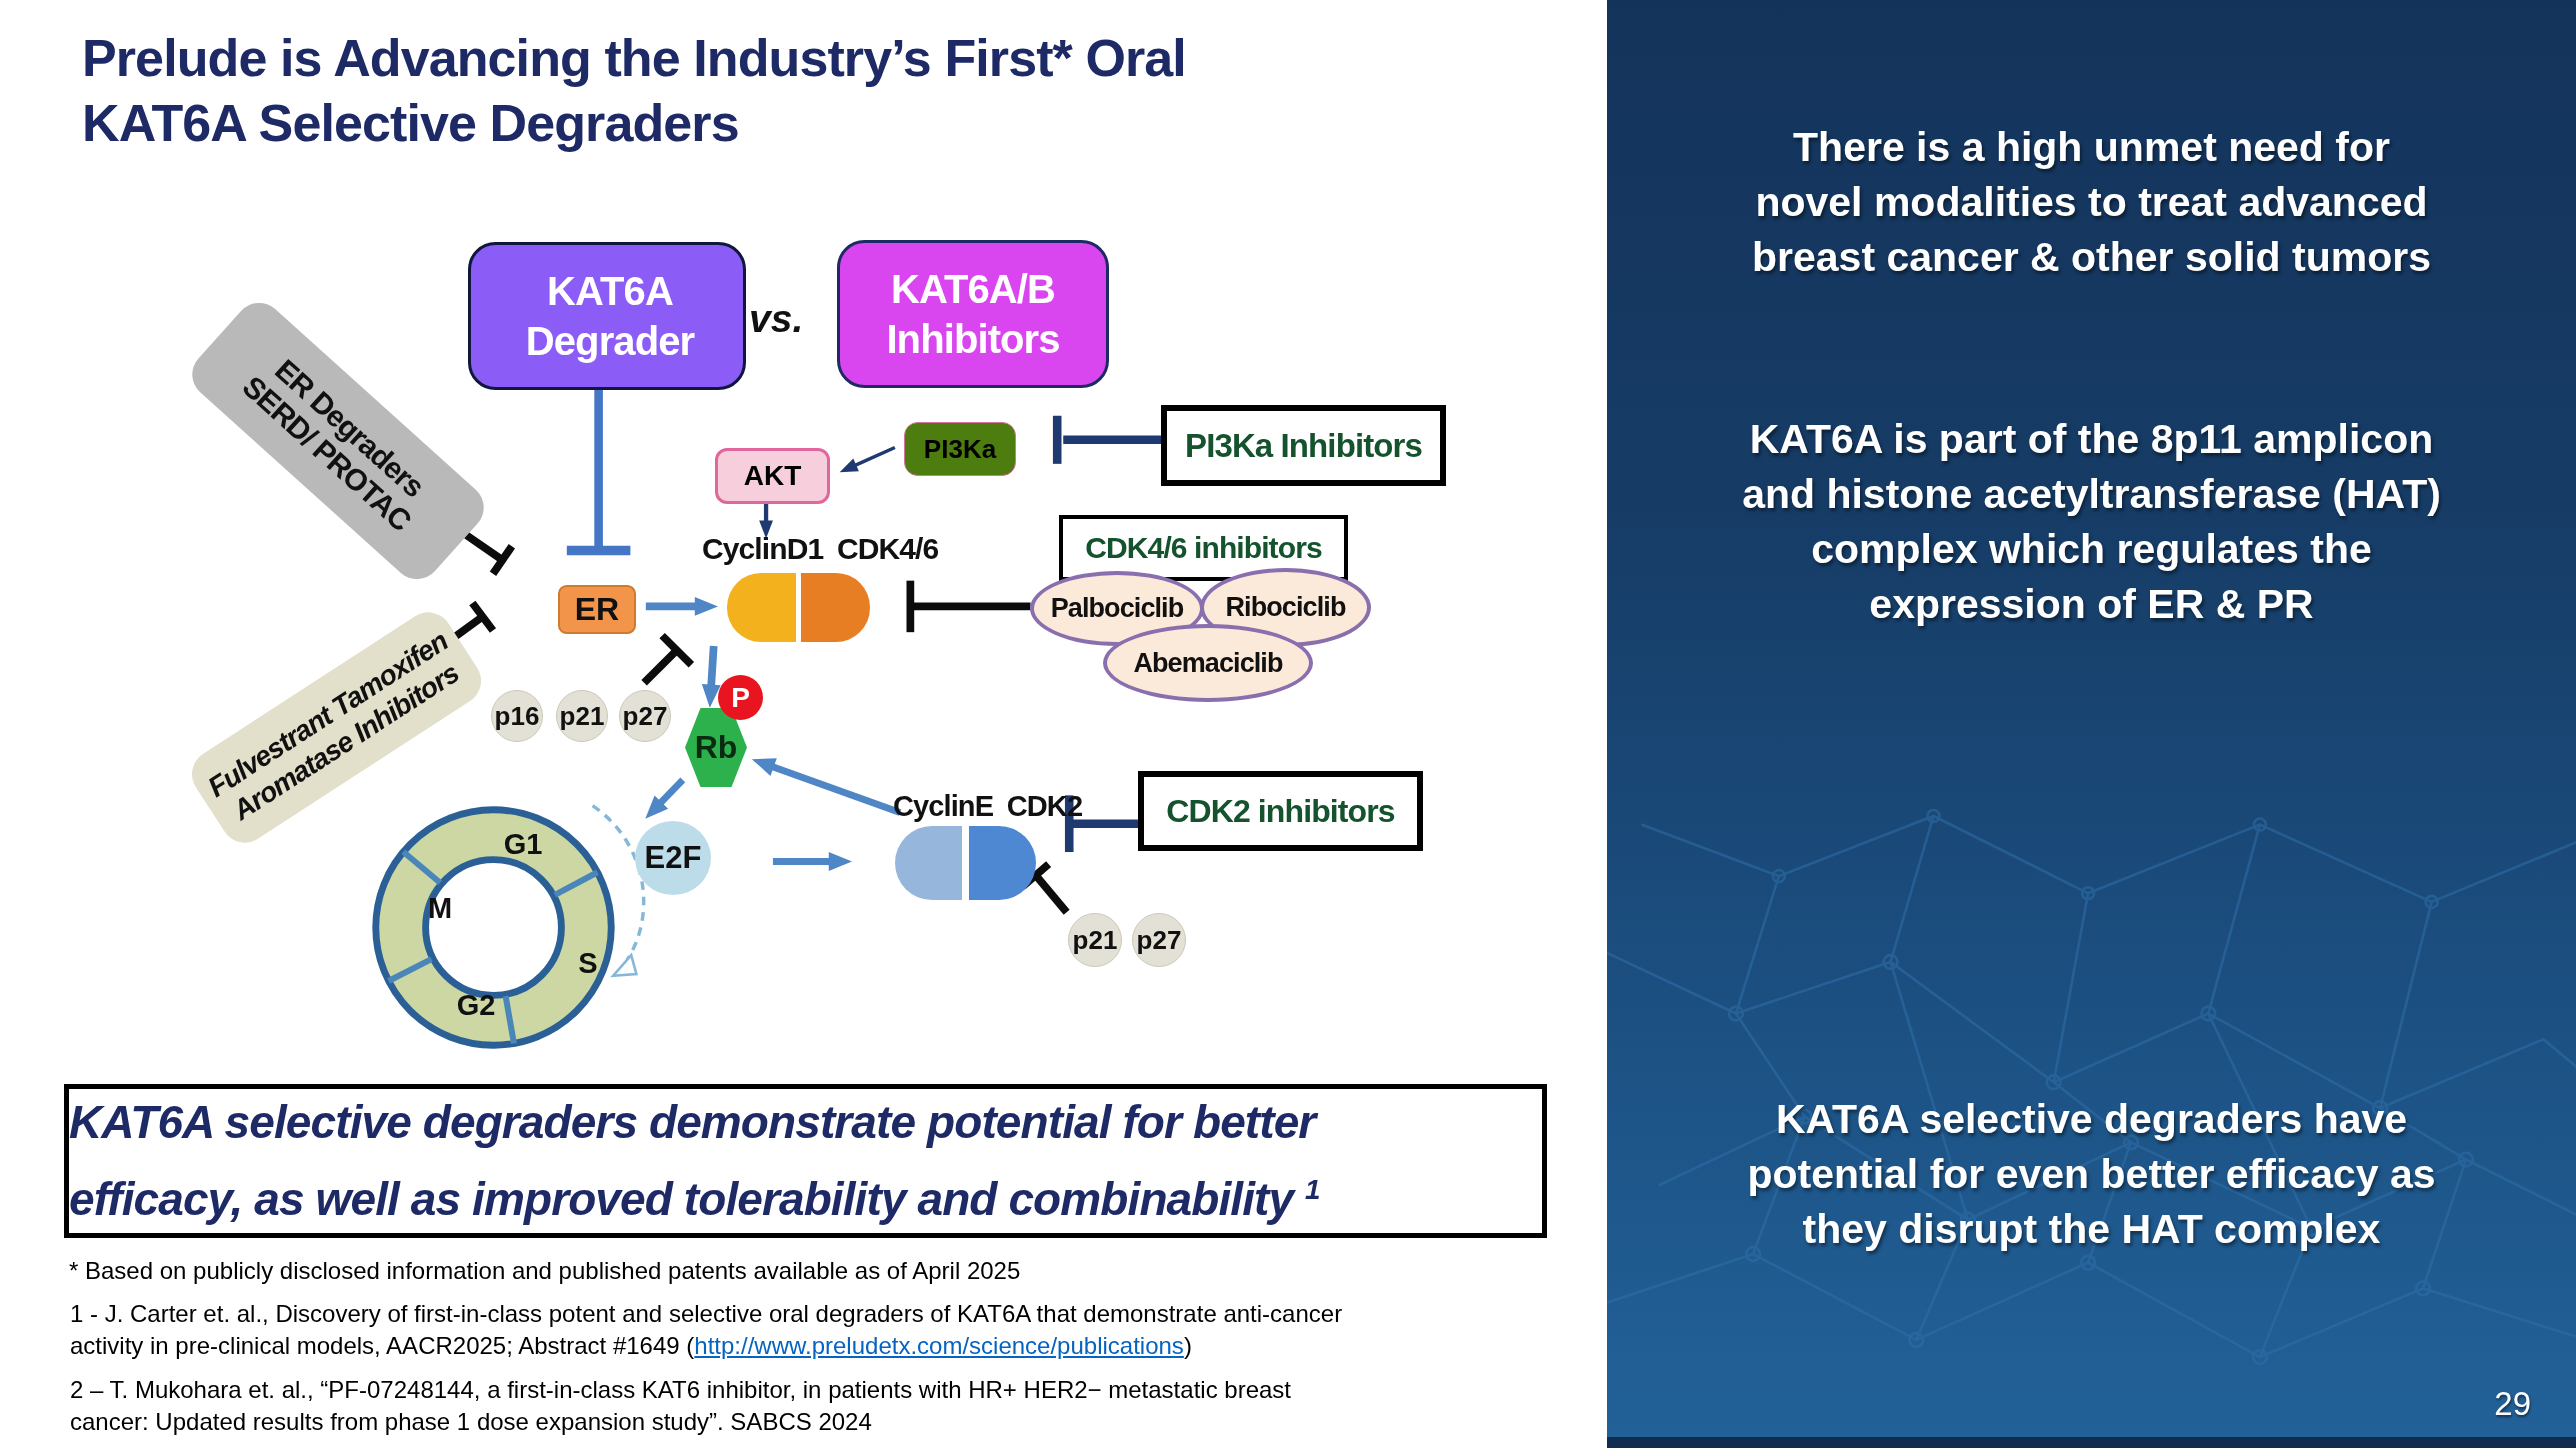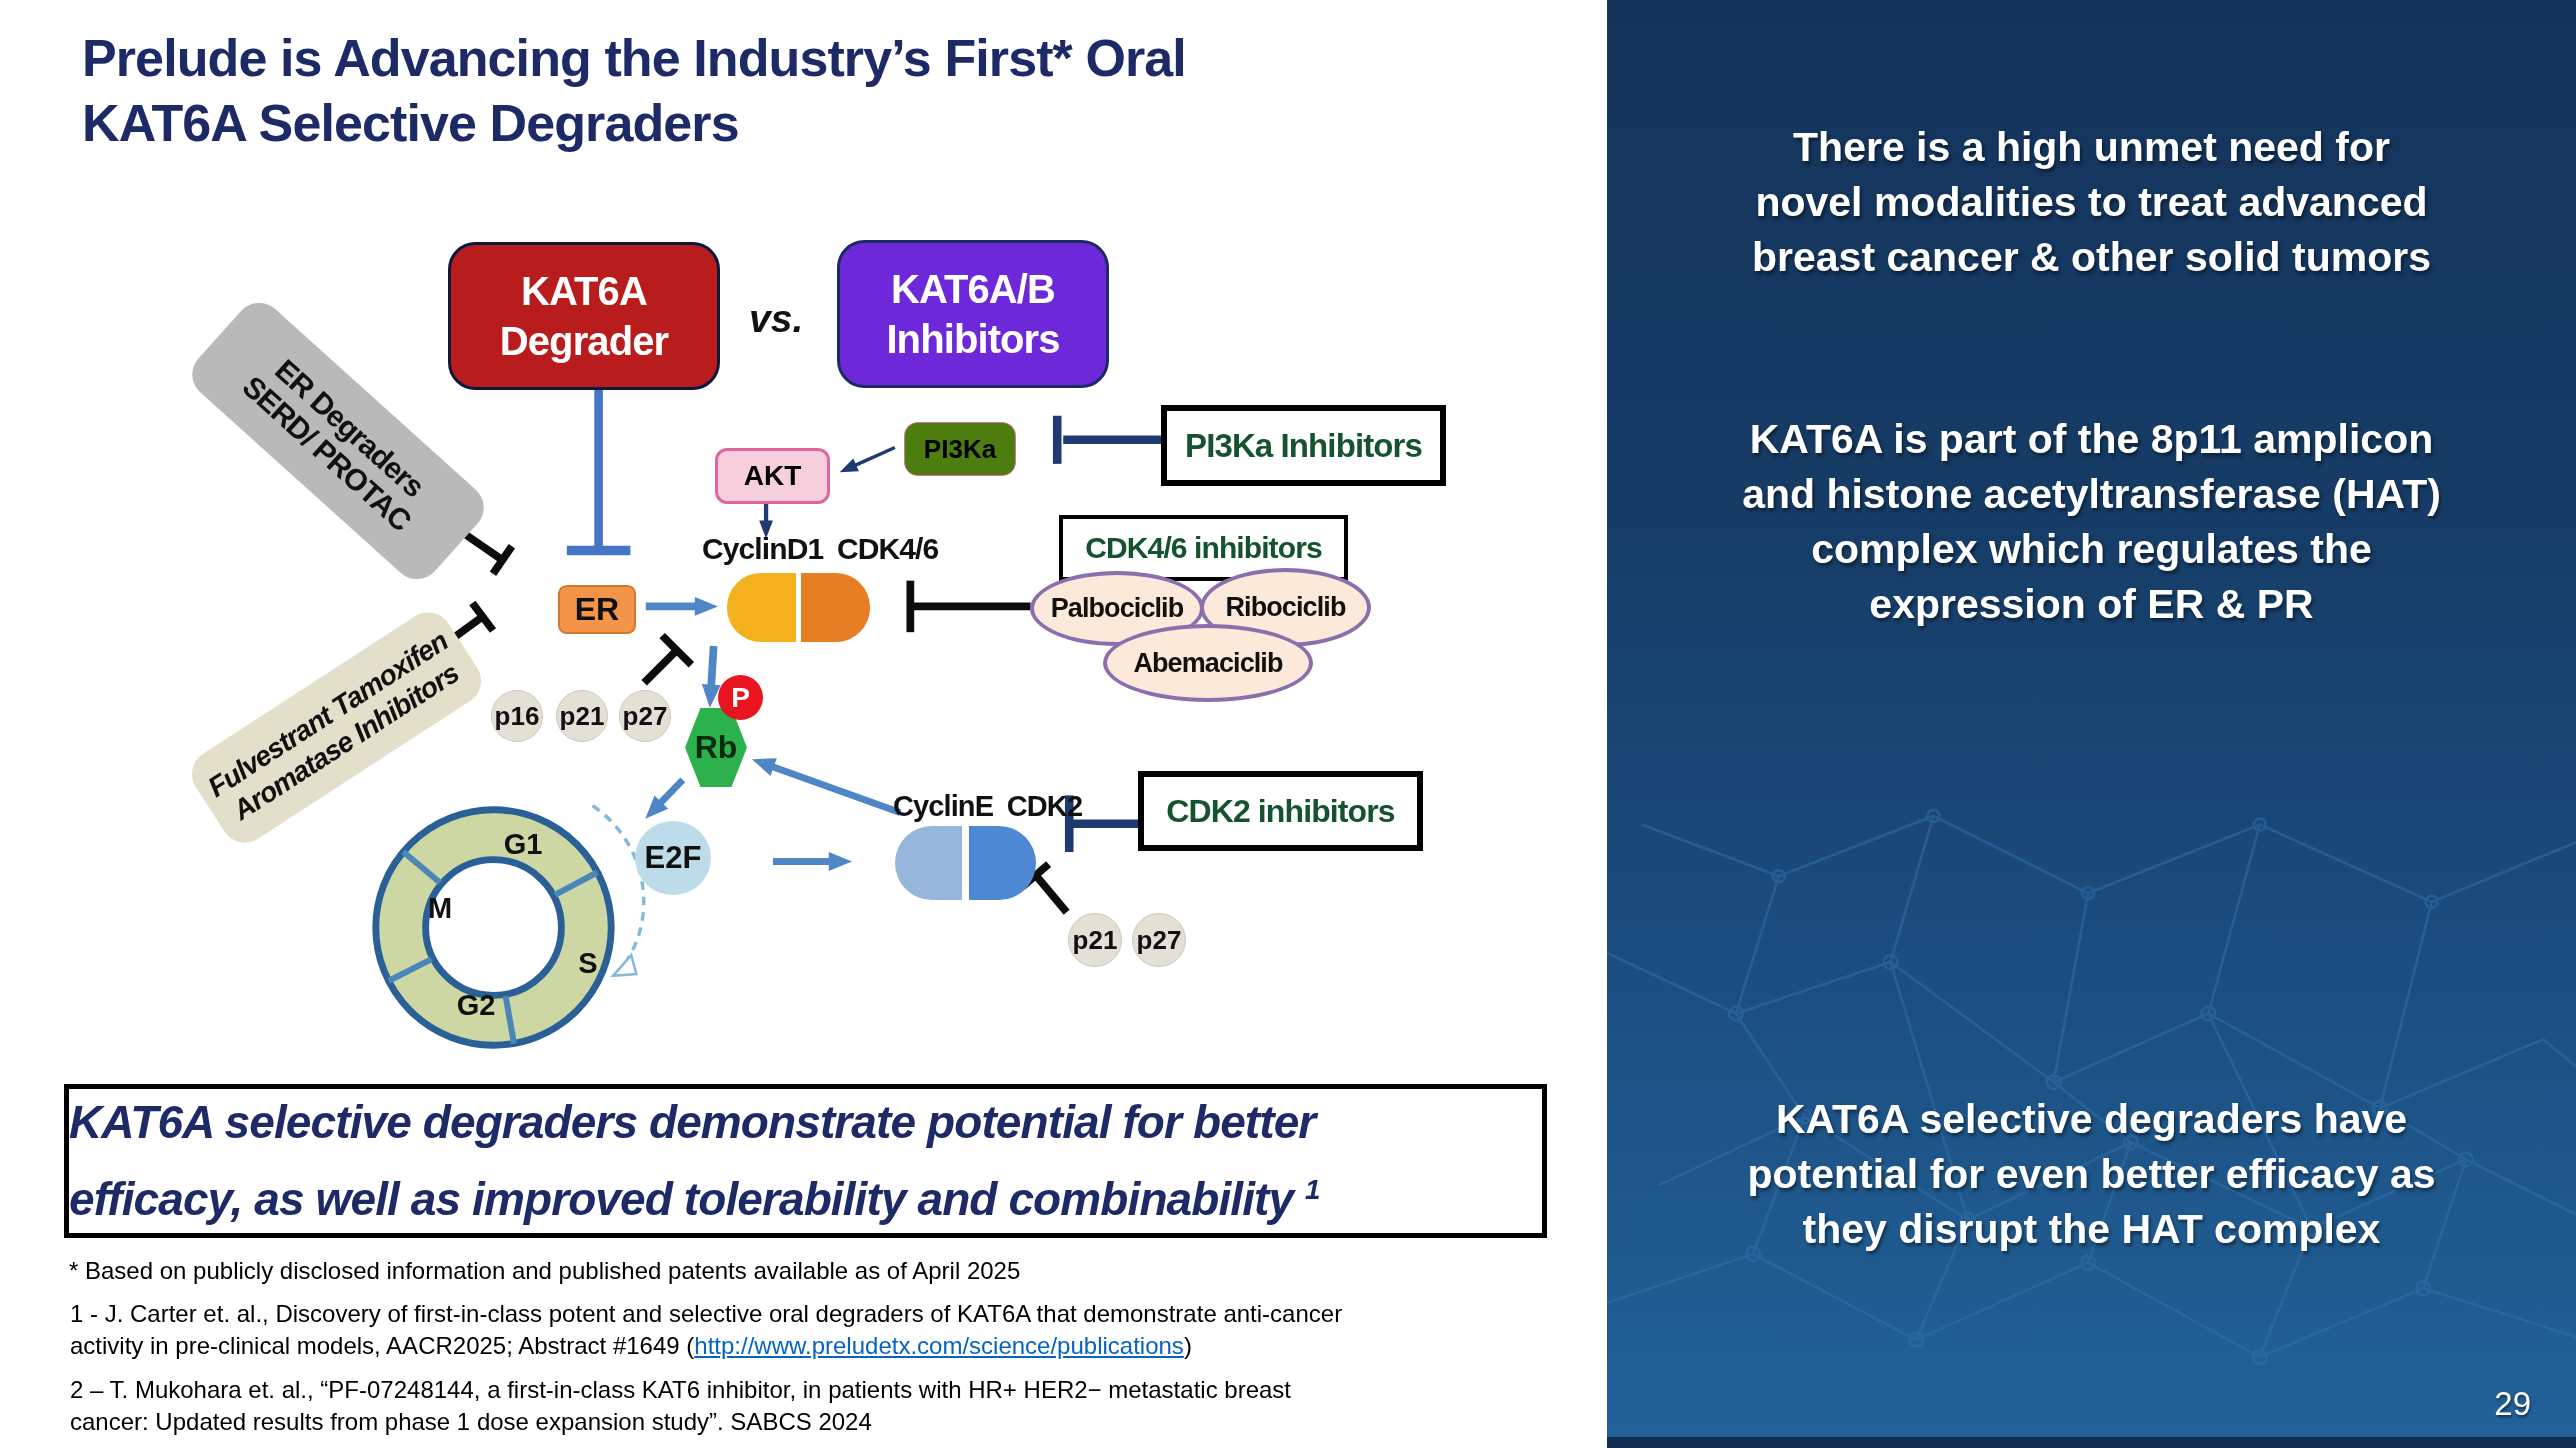--- a/index.html
+++ b/index.html
@@ -6,22 +6,22 @@
   .slide{position:relative;width:2576px;height:1449px;background:#ffffff;overflow:hidden;
          font-family:"Liberation Sans", sans-serif;}
   .abs{position:absolute;}
   
   .title{left:82px;top:26px;width:1460px;color:#1e2a66;font-weight:bold;
          font-size:52px;line-height:65px;letter-spacing:-0.9px;}
   
   .topbox{width:266px;height:142px;border-radius:27.5px;display:flex;flex-direction:column;
           justify-content:center;align-items:center;color:#fff;font-weight:bold;
           font-size:40px;line-height:50px;z-index:3;letter-spacing:-0.9px;}
-  .degrader{left:448px;top:242px;background:#b91c1c;border:3.4px solid #10173d;}
-  .dualinh{left:837px;top:240px;background:#6d28d9;border:3.4px solid #1e2a63;}
+  .degrader{left:468px;top:242px;background:#8b5cf6;border:3.4px solid #10173d;padding-left:6px;}
+  .dualinh{left:837px;top:240px;background:#d946ef;border:3.4px solid #1e2a63;}
   .vs{left:749px;top:297px;font-size:39px;font-style:italic;font-weight:bold;color:#111;z-index:3;}
   .graybox{display:flex;flex-direction:column;justify-content:center;align-items:center;
            border-radius:24px;color:#111;font-weight:bold;text-align:center;z-index:2;}
   .erdeg{left:179px;top:385px;width:318px;height:112px;background:#b9b9b9;
          transform:rotate(42deg);font-size:30px;line-height:34px;letter-spacing:-0.9px;}
   .endo{left:186px;top:677px;width:301px;height:101px;background:#e2dfca;
         transform:rotate(-33deg);font-style:italic;font-size:28px;line-height:33px;letter-spacing:-0.9px;}
   .pinkbox{display:flex;justify-content:center;align-items:center;font-weight:bold;z-index:3;}
   .akt{left:715px;top:448px;width:109px;height:50px;background:#f7cedb;border:3.4px solid #e0679c;
        border-radius:12px;font-size:28px;}

